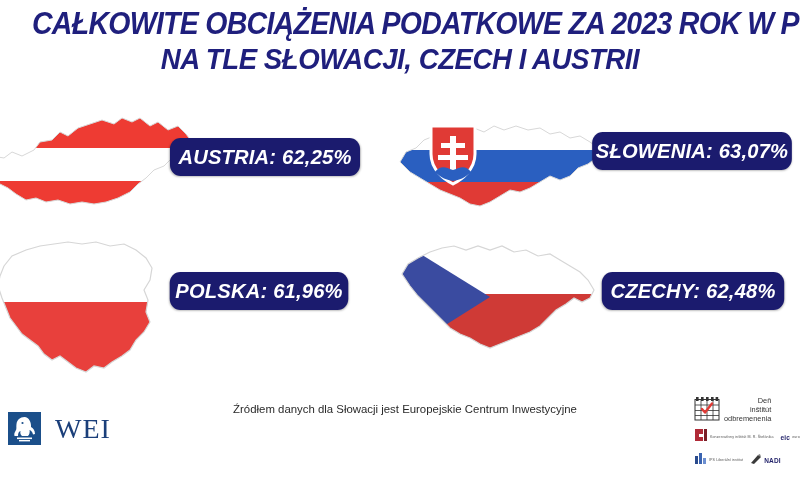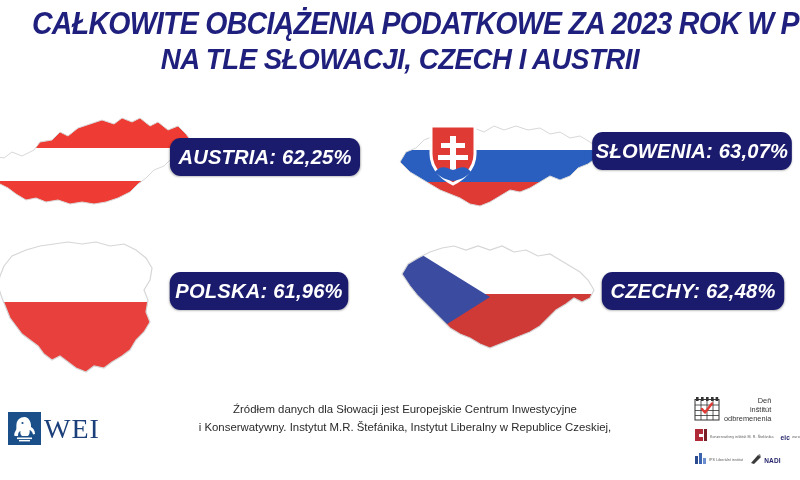--- a/index.html
+++ b/index.html
@@ -97,21 +97,21 @@
   }
   .footer-source .fl { display: block; white-space: nowrap; }
 
   
   #wei-logo {
     position: absolute;
     left: 8px;
     top: 412px;
     display: flex;
     align-items: center;
-    gap: 3px;
+    gap: 14px;
   }
   #wei-mark {
     width: 33px;
     height: 33px;
     background: #1b4f8a;
     position: relative;
     display: block;
   }
   #wei-text {
     font-family: "Liberation Serif", serif;
@@ -293,21 +293,20 @@
   <div class="badge" id="badge-austria">AUSTRIA: 62,25%</div>
 
   <div class="badge" id="badge-slovenia">SŁOWENIA: 63,07%</div>
 
   <div class="badge" id="badge-polska">POLSKA: 61,96%</div>
 
   <div class="badge" id="badge-czechy">CZECHY: 62,48%</div>
 
   <div class="footer-source">
     <span class="fl">Źródłem danych dla Słowacji jest Europejskie Centrum Inwestycyjne</span>
-    <span class="fl">i Konserwatywny. Instytut M.R. Štefánika, Instytut Liberalny w Republice Czeskiej,</span>
   </div>
 
   <div id="wei-logo">
     <span id="wei-mark">
       <svg viewBox="0 0 33 33" width="33" height="33" aria-hidden="true">
         <rect x="0" y="0" width="33" height="33" fill="#1b4f8a"></rect>
         <g fill="#ffffff">
           <path d="M16.5,5 C12,5 9,8 8.5,12 C8,15 9,17 7.5,19
                    C6.5,20.5 6,22 6.5,24 L10,24 C10,21 11,19.5 12.5,19
                    C12,21 12.5,23 14,24 L20,24 C21.5,22.5 22,20 21.5,18

